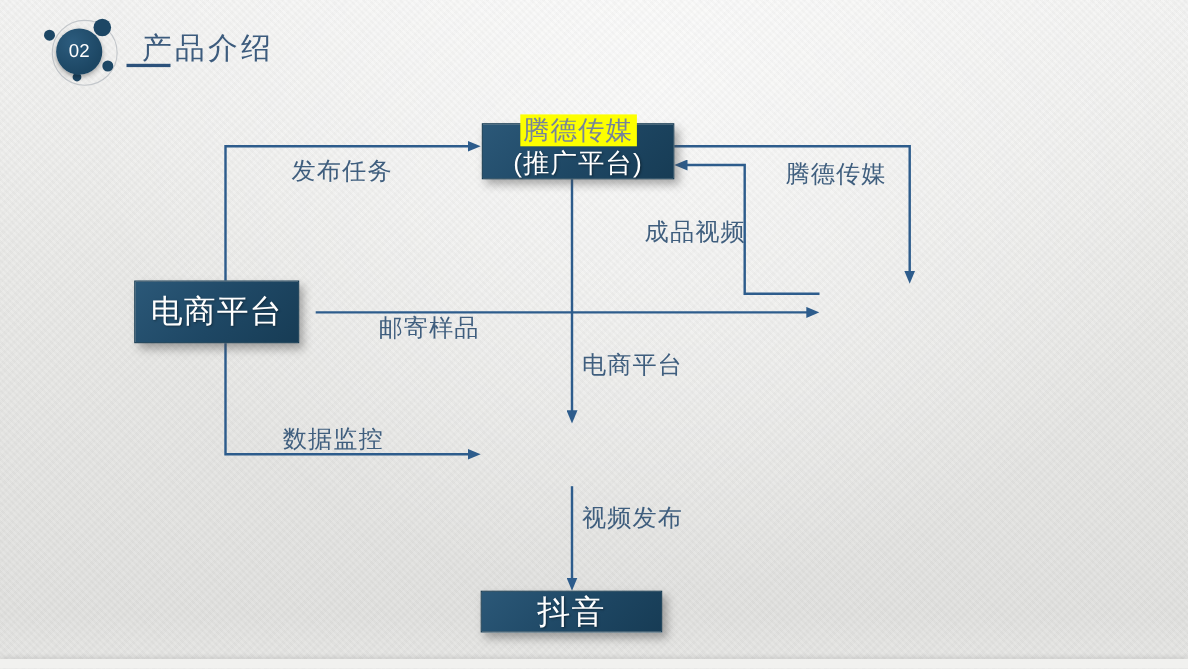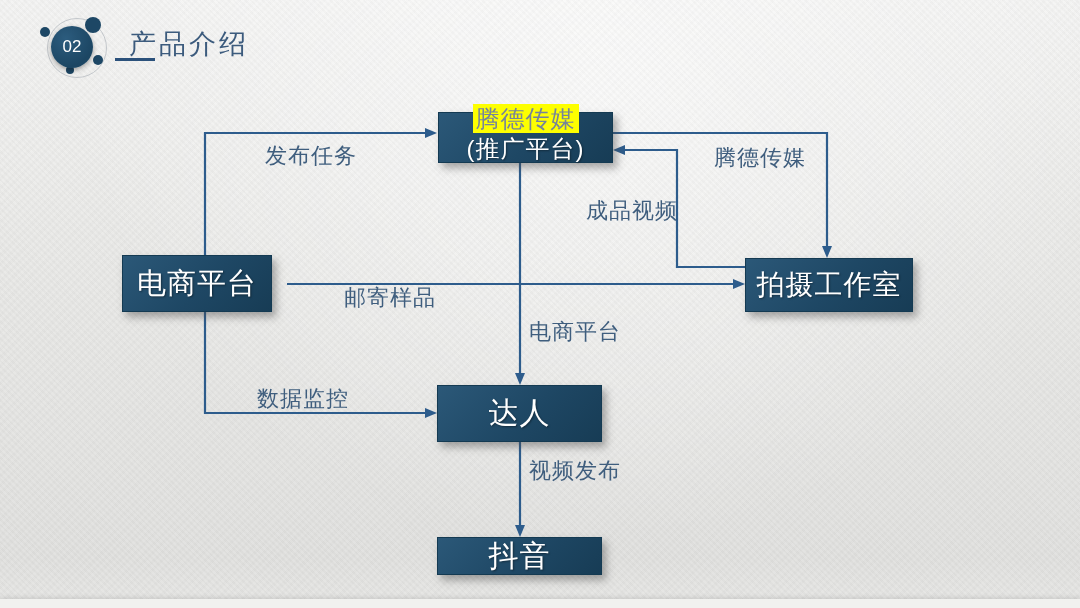--- a/index.html
+++ b/index.html
@@ -104,22 +104,20 @@
       <polyline points="205,312 205,413 426,413" marker-end="url(#arrow)"></polyline>
       <polyline points="520,442 520,526" marker-end="url(#arrow)"></polyline>
     </g>
   </svg>
 
   <div class="node node-tengde">
     <div class="line1"><span class="hl">腾德传媒</span></div>
     <div class="line2">(推广平台)</div>
   </div>
   <div class="node node-ecommerce">电商平台</div>
-  <div class="node node-studio">拍摄工作室</div>
-  <div class="node node-daren">达人</div>
   <div class="node node-douyin">抖音</div>
 
   <div class="edge-label lbl-publish">发布任务</div>
   <div class="edge-label lbl-taskpush">腾德传媒</div>
   <div class="edge-label lbl-finished">成品视频</div>
   <div class="edge-label lbl-mail">邮寄样品</div>
   <div class="edge-label lbl-videotask">电商平台</div>
   <div class="edge-label lbl-monitor">数据监控</div>
   <div class="edge-label lbl-videopub">视频发布</div>
 

